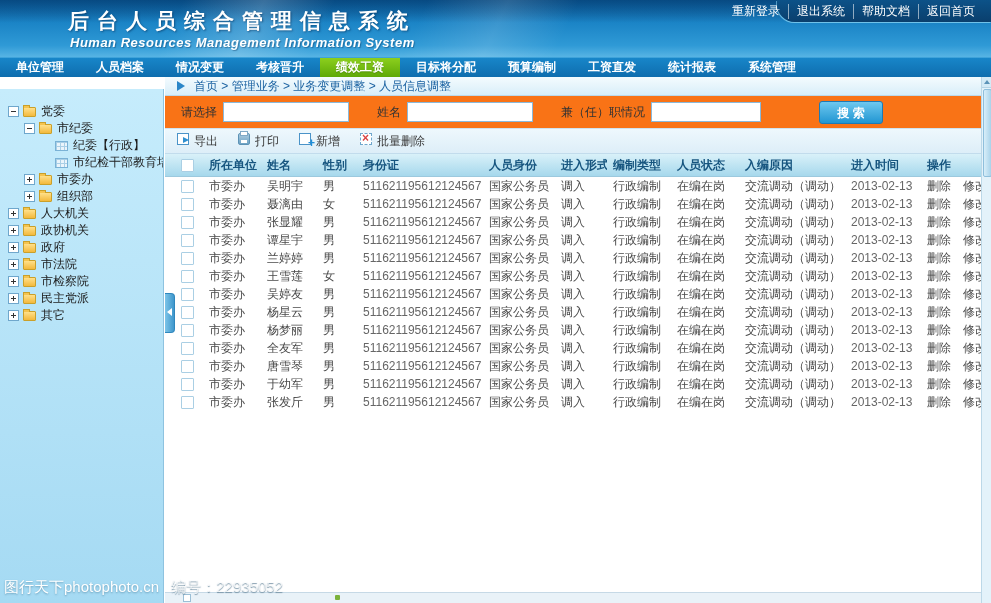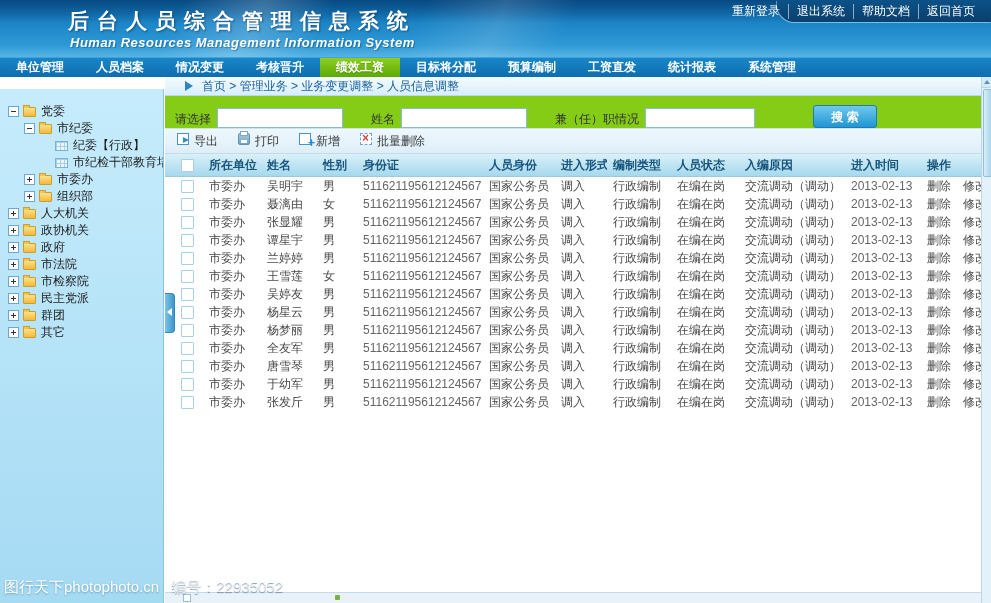--- a/index.html
+++ b/index.html
@@ -52,27 +52,27 @@
   .leaf .t-ico{background-color:#eaf4fb;border:1px solid #7ab2d6;box-sizing:border-box;
       background-image:linear-gradient(#a9cfe6 1px,transparent 1px),linear-gradient(90deg,#a9cfe6 1px,transparent 1px);
       background-size:4px 4px}
   .t-label{margin-left:1px}
   .collapse-tab{position:absolute;left:165px;top:216px;width:9px;height:38px;z-index:5;cursor:pointer;
       background:linear-gradient(90deg,#7cc4e8,#3f97cc);border-radius:0 4px 4px 0;border:1px solid #2f87bd;border-left:none}
   .chev{position:absolute;left:2px;top:14px;width:0;height:0;
       border:4px solid transparent;border-right:5px solid #fff;border-left:none}
 
   
-  .crumbbar{height:19px;display:flex;align-items:center;padding-left:20px;
+  .crumbbar{height:19px;display:flex;align-items:center;padding-left:12px;
       background:linear-gradient(180deg,#f4fbfe,#d8eef9);border-bottom:1px solid #bcd9ea;box-sizing:border-box}
   .crumb-arrow{width:0;height:0;border:5px solid transparent;border-left:8px solid #2a86c8;margin-right:4px}
   .crumb-text{font-size:12px;color:#1b62a1}
 
   
-  .filterbar{height:33px;display:flex;align-items:flex-end;padding-left:10px;background:#84cc16;
+  .filterbar{height:33px;display:flex;align-items:center;padding-left:16px;background:#f97316;
       border-bottom:1px solid #cfe3ee;box-sizing:border-box}
   .f-label{font-size:12px;color:#333;margin-right:6px;white-space:nowrap}
   .f-label + .inp{margin-right:28px}
   .inp{height:18px;width:118px;border:1px solid #8ab9da;font-size:12px;padding:0 3px;box-sizing:content-box}
   .inp.short{width:102px}
   .btn-search{margin-left:30px;width:64px;height:23px;border:1px solid #1d7ab5;border-radius:3px;cursor:pointer;
       background:linear-gradient(180deg,#6ec8ef,#2196d2);color:#fff;font-size:12px;font-weight:bold;
       font-family:Liberation Sans, sans-serif;line-height:20px}
 
   
@@ -221,25 +221,20 @@
             <span class="t-ico"></span>
             <span class="t-label">市检察院</span>
           </div>
 
           <div class="tree-row dept collapsed" style="--lv: 0;">
             <span class="t-box"></span>
             <span class="t-ico"></span>
             <span class="t-label">民主党派</span>
           </div>
 
-          <div class="tree-row dept collapsed" style="--lv: 0;">
-            <span class="t-box"></span>
-            <span class="t-ico"></span>
-            <span class="t-label">群团</span>
-          </div>
 
           <div class="tree-row dept collapsed" style="--lv: 0;">
             <span class="t-box"></span>
             <span class="t-ico"></span>
             <span class="t-label">其它</span>
           </div>
         </div>
     </aside>
     <div class="collapse-tab">
       <span class="chev"></span>

